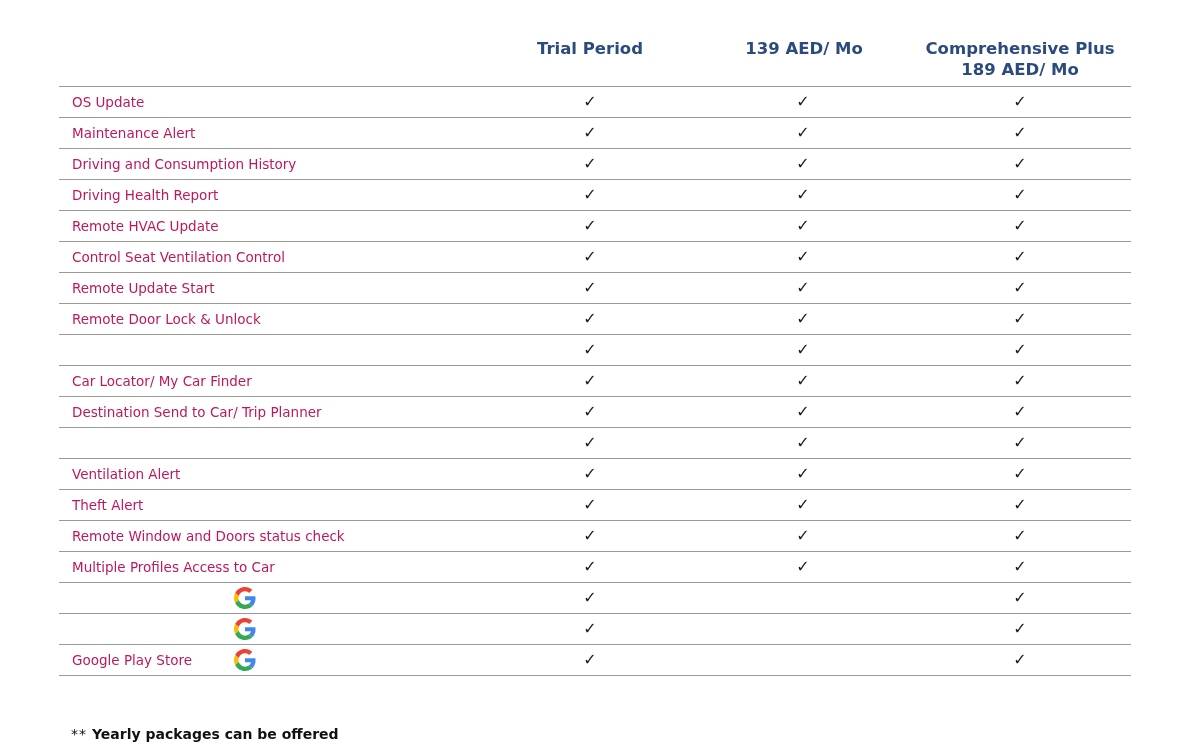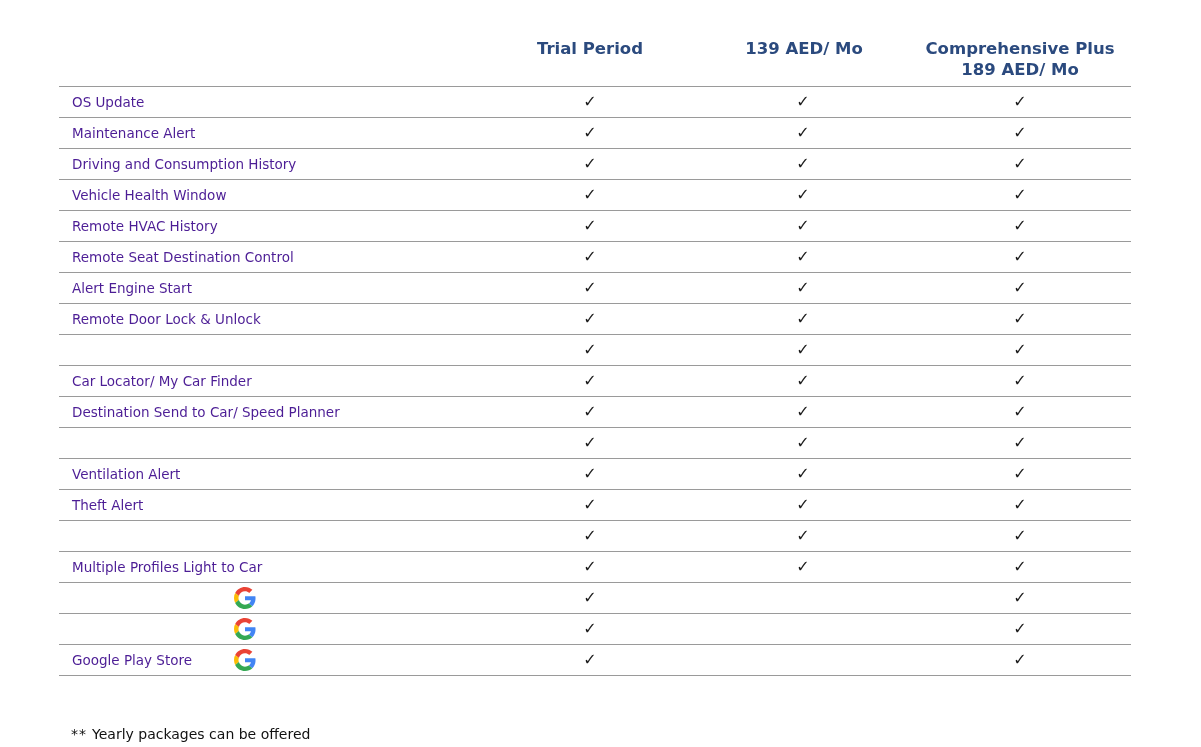--- a/index.html
+++ b/index.html
@@ -5,29 +5,29 @@
     html, body { margin: 0; padding: 0; background: #ffffff; }
     body { width: 1201px; height: 747px; position: relative; overflow: hidden; font-family: "Liberation Sans", "DejaVu Sans", sans-serif; color: #1a1a1a; }
     .header { position: absolute; top: 38px; left: 0; width: 1201px; height: 48px; padding-left: 23px; }
     .hcol { position: absolute; top: 0; text-align: center; font-family: "DejaVu Sans", sans-serif; font-weight: bold; font-size: 16.5px; line-height: 21px; color: #2b4a7e; }
     .hcol.c1 { left: 500px; width: 180px; }
     .hcol.c2 { left: 714px; width: 180px; }
     .hcol.c3 { left: 915px; width: 210px; }
     .hcol span { display: block; }
     .table { position: absolute; top: 86px; left: 59px; width: 1072px; border-top: 1px solid #9a9a9a; }
     .row { position: relative; height: 30px; border-bottom: 1px solid #9a9a9a; }
-    .feature { position: absolute; left: 13px; top: 0; line-height: 31px; font-family: "DejaVu Sans", sans-serif; font-size: 13.5px; color: #4c1d95; white-space: nowrap; }
+    .feature { position: absolute; left: 13px; top: 0; line-height: 31px; font-family: "DejaVu Sans", sans-serif; font-size: 13.5px; color: #be185d; white-space: nowrap; }
     .gicon { position: absolute; left: 175px; top: 4px; width: 22px; height: 22px; }
     .check { position: absolute; top: 0; width: 24px; text-align: center; line-height: 29px; font-size: 16px; color: #1a1a1a; font-family: "DejaVu Sans", sans-serif; }
     .check.t { left: 519px; }
     .check.c { left: 732px; }
     .check.p { left: 949px; }
     .footnote { position: absolute; left: 71px; top: 726px; font-family: "DejaVu Sans", sans-serif; font-size: 14px; color: #111; }
     .footnote .stars { font-weight: normal; margin-right: 5px; letter-spacing: 1px; }
-    .footnote .txt { font-weight: normal; }
+    .footnote .txt { font-weight: bold; }
   </style>
 </head>
 <body>
 
 <div class="header">
   <div class="hcol c1">
     <span>Trial Period</span>
   </div>
   <div class="hcol c2">
     <span>139 AED/ Mo</span>
@@ -51,39 +51,39 @@
       <span class="check c">✓</span>
       <span class="check p">✓</span>
     </div>
     <div class="row">
       <span class="feature">Driving and Consumption History</span>
       <span class="check t">✓</span>
       <span class="check c">✓</span>
       <span class="check p">✓</span>
     </div>
     <div class="row">
-      <span class="feature">Vehicle Health Window</span>
+      <span class="feature">Driving Health Report</span>
       <span class="check t">✓</span>
       <span class="check c">✓</span>
       <span class="check p">✓</span>
     </div>
     <div class="row">
-      <span class="feature">Remote HVAC History</span>
+      <span class="feature">Remote HVAC Update</span>
       <span class="check t">✓</span>
       <span class="check c">✓</span>
       <span class="check p">✓</span>
     </div>
     <div class="row">
-      <span class="feature">Remote Seat Destination Control</span>
+      <span class="feature">Control Seat Ventilation Control</span>
       <span class="check t">✓</span>
       <span class="check c">✓</span>
       <span class="check p">✓</span>
     </div>
     <div class="row">
-      <span class="feature">Alert Engine Start</span>
+      <span class="feature">Remote Update Start</span>
       <span class="check t">✓</span>
       <span class="check c">✓</span>
       <span class="check p">✓</span>
     </div>
     <div class="row">
       <span class="feature">Remote Door Lock &amp; Unlock</span>
       <span class="check t">✓</span>
       <span class="check c">✓</span>
       <span class="check p">✓</span>
     </div>
@@ -92,21 +92,21 @@
       <span class="check c">✓</span>
       <span class="check p">✓</span>
     </div>
     <div class="row">
       <span class="feature">Car Locator/ My Car Finder</span>
       <span class="check t">✓</span>
       <span class="check c">✓</span>
       <span class="check p">✓</span>
     </div>
     <div class="row">
-      <span class="feature">Destination Send to Car/ Speed Planner</span>
+      <span class="feature">Destination Send to Car/ Trip Planner</span>
       <span class="check t">✓</span>
       <span class="check c">✓</span>
       <span class="check p">✓</span>
     </div>
     <div class="row">
       <span class="check t">✓</span>
       <span class="check c">✓</span>
       <span class="check p">✓</span>
     </div>
     <div class="row">
@@ -115,26 +115,27 @@
       <span class="check c">✓</span>
       <span class="check p">✓</span>
     </div>
     <div class="row">
       <span class="feature">Theft Alert</span>
       <span class="check t">✓</span>
       <span class="check c">✓</span>
       <span class="check p">✓</span>
     </div>
     <div class="row">
+      <span class="feature">Remote Window and Doors status check</span>
       <span class="check t">✓</span>
       <span class="check c">✓</span>
       <span class="check p">✓</span>
     </div>
     <div class="row">
-      <span class="feature">Multiple Profiles Light to Car</span>
+      <span class="feature">Multiple Profiles Access to Car</span>
       <span class="check t">✓</span>
       <span class="check c">✓</span>
       <span class="check p">✓</span>
     </div>
     <div class="row">
       <span class="gicon"><svg viewBox="0 0 48 48" width="22" height="22">
           <path fill="#EA4335" d="M24 9.5c3.54 0 6.71 1.22 9.21 3.6l6.85-6.85C35.9 2.38 30.47 0 24 0 14.62 0 6.51 5.38 2.56 13.22l7.98 6.19C12.43 13.72 17.74 9.5 24 9.5z"></path>
           <path fill="#4285F4" d="M46.98 24.55c0-1.57-.15-3.09-.38-4.55H24v9.02h12.94c-.58 2.96-2.26 5.48-4.78 7.18l7.73 6c4.51-4.18 7.09-10.36 7.09-17.65z"></path>
           <path fill="#FBBC05" d="M10.53 28.59c-.48-1.45-.76-2.99-.76-4.59s.27-3.14.76-4.59l-7.98-6.19C.92 16.46 0 20.12 0 24c0 3.88.92 7.54 2.56 10.78l7.97-6.19z"></path>
           <path fill="#34A853" d="M24 48c6.48 0 11.93-2.13 15.89-5.81l-7.73-6c-2.15 1.45-4.92 2.3-8.16 2.3-6.26 0-11.57-4.22-13.47-9.91l-7.98 6.19C6.51 42.62 14.62 48 24 48z"></path>

